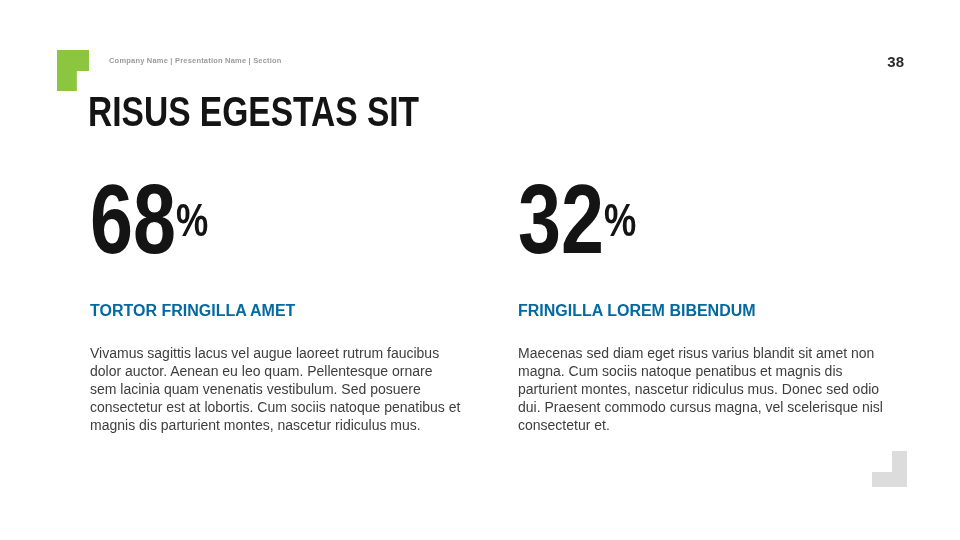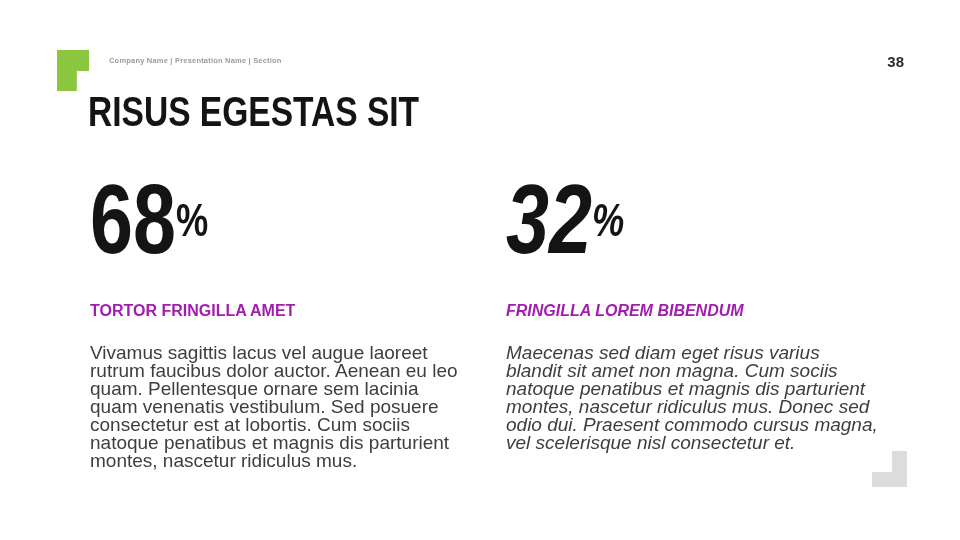--- a/index.html
+++ b/index.html
@@ -24,35 +24,35 @@
   }
   
   .title {
     position:absolute; left:88px; top:90px; margin:0;
     font-size:43px; line-height:1; font-weight:bold; color:#141414;
     transform:scaleX(.78); transform-origin:left top; white-space:nowrap;
   }
   
   .column { position:absolute; top:0; height:540px; width:376px; }
   .col-0 { left:90px; }
-  .col-1 { left:506px;font-style:italic; }
+  .col-1 { left:518px; }
   .stat {
     position:absolute; left:0; top:169px;
     font-size:99px; line-height:1; font-weight:bold; color:#141414;
     transform:scaleX(.78); transform-origin:left top; white-space:nowrap;
   }
   .stat .pct { font-size:.47em; vertical-align:.375em; }
   .subhead {
     position:absolute; left:0; top:302px; margin:0;
-    font-size:16px; line-height:1.1; font-weight:bold; color:#a21caf;
+    font-size:16px; line-height:1.1; font-weight:bold; color:#0369a1;
     white-space:nowrap;
   }
   .body-text {
     position:absolute; left:0; top:344px; margin:0; width:372px;
-    font-size:19px; line-height:18px; color:#3E3E3E;
+    font-size:14px; line-height:18px; color:#3E3E3E;
   }
   
   .corner-gray {
     position:absolute; left:872px; top:451px; width:35px; height:36px;
     background:#DCDCDC;
     clip-path: polygon(57% 0, 100% 0, 100% 100%, 0 100%, 0 58%, 57% 58%);
   }
 </style>
 </head>
 <body>

